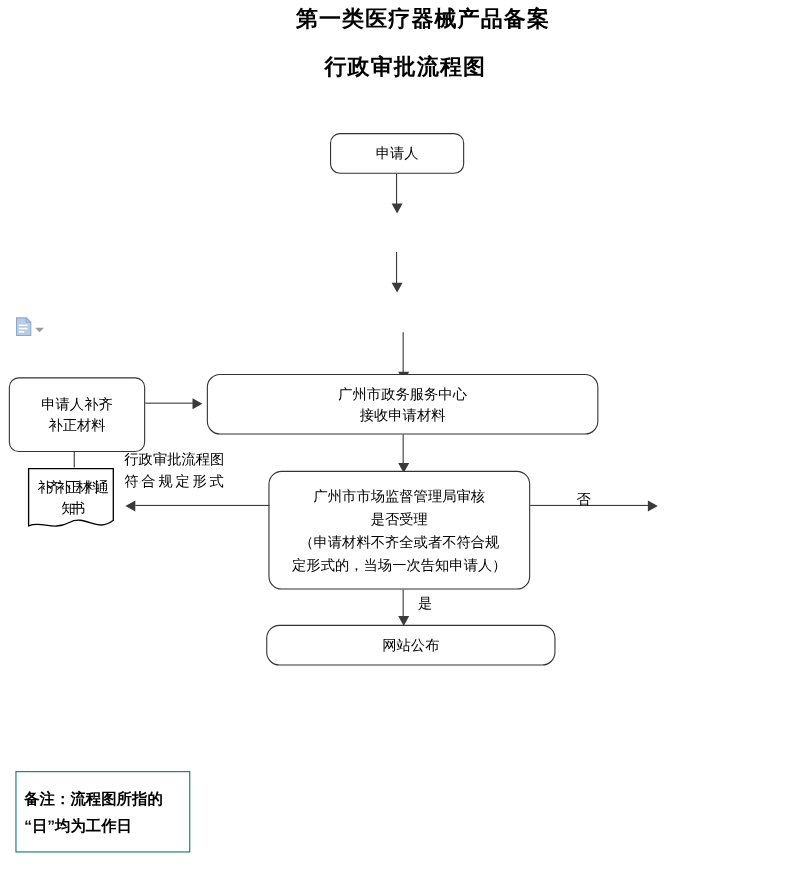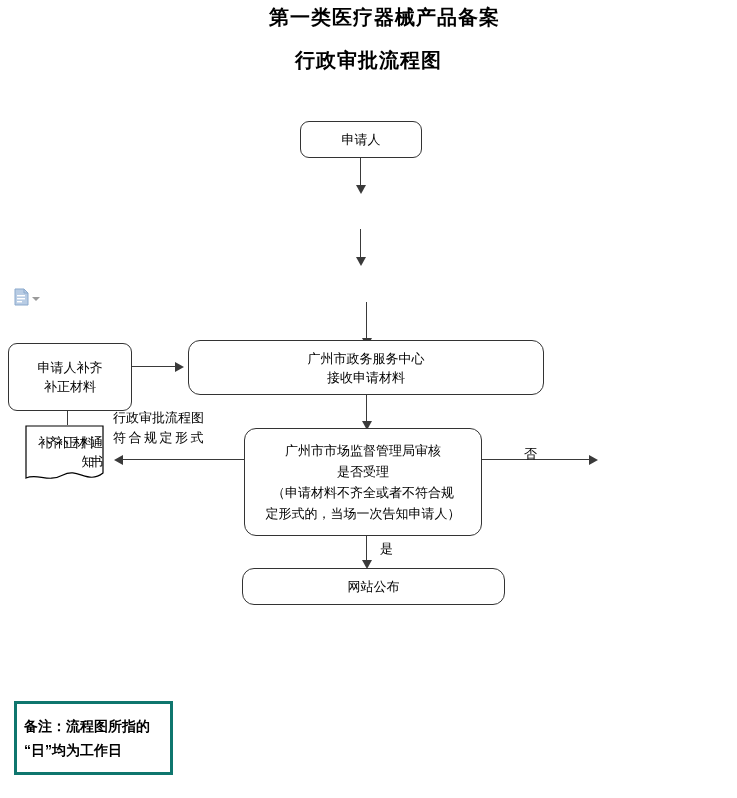--- a/index.html
+++ b/index.html
@@ -60,21 +60,21 @@
     position: absolute;
     left: 0;
     top: 0;
     overflow: visible;
   }
   .doc-text {
     position: absolute;
     left: 0;
     top: 0;
     width: 100%;
-    text-align: right;
+    text-align: center;
     font-size: 13px;
     line-height: 19px;
     color: #000;
     white-space: pre-line;
     pointer-events: none;
   }
 
   
   .line-v {
     position: absolute;
@@ -120,21 +120,21 @@
     color: #000;
     white-space: pre-line;
     text-align: left;
   }
   .spaced { letter-spacing: 2.5px; }
 
   
   #note-box {
     position: absolute;
     box-sizing: border-box;
-    border: 3px solid #0f766e;
+    border: 1px solid #0f766e;
     background: #ffffff;
     display: flex;
     align-items: center;
     justify-content: flex-start;
     padding-left: 7px;
     font-size: 14px;
     font-weight: bold;
     line-height: 24px;
     white-space: pre-line;
   }

